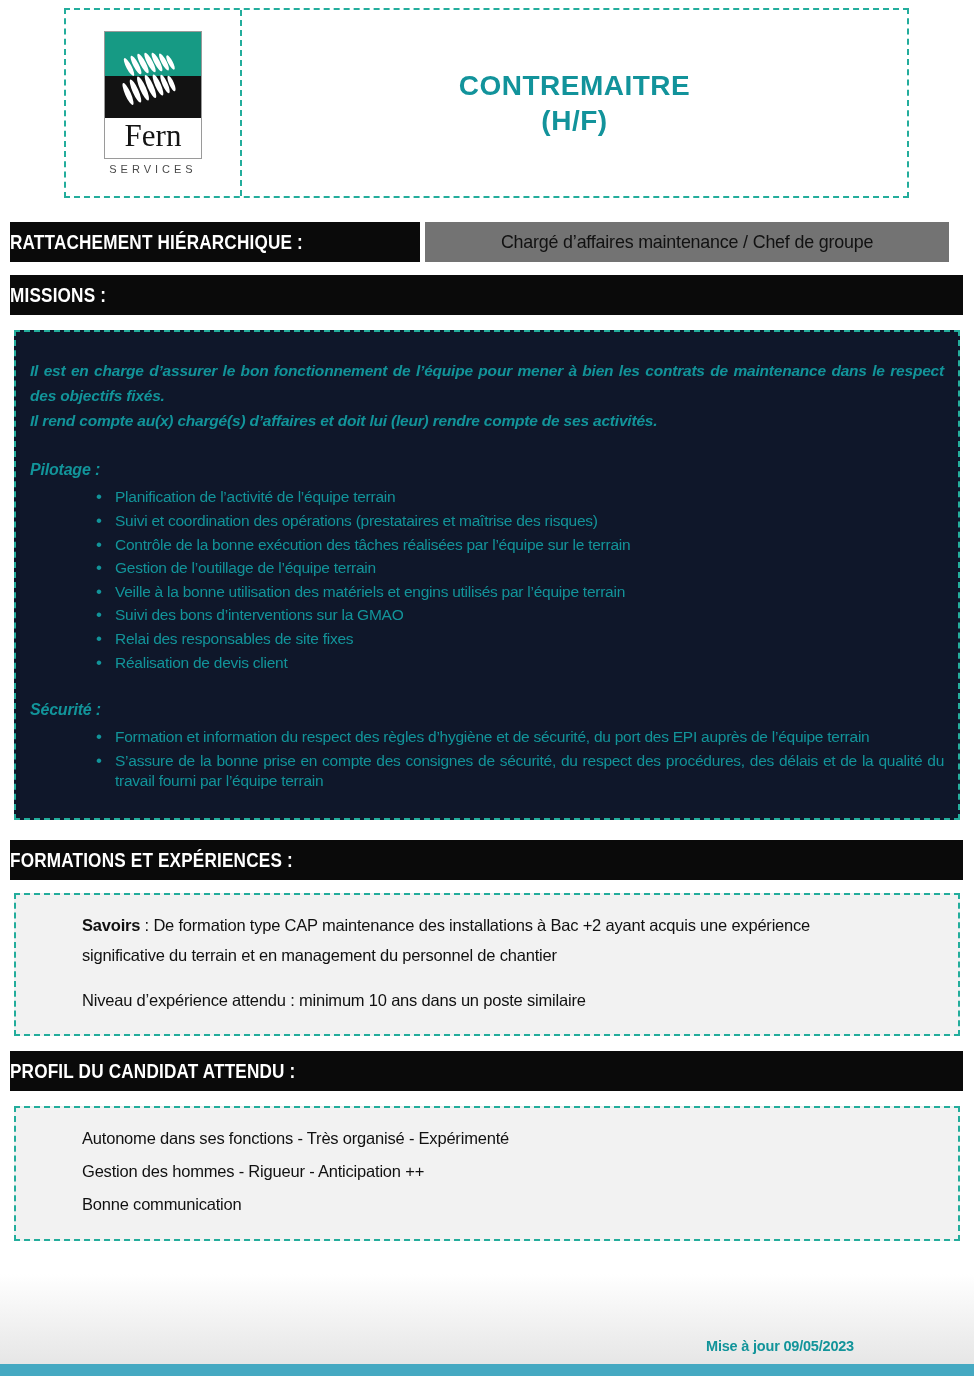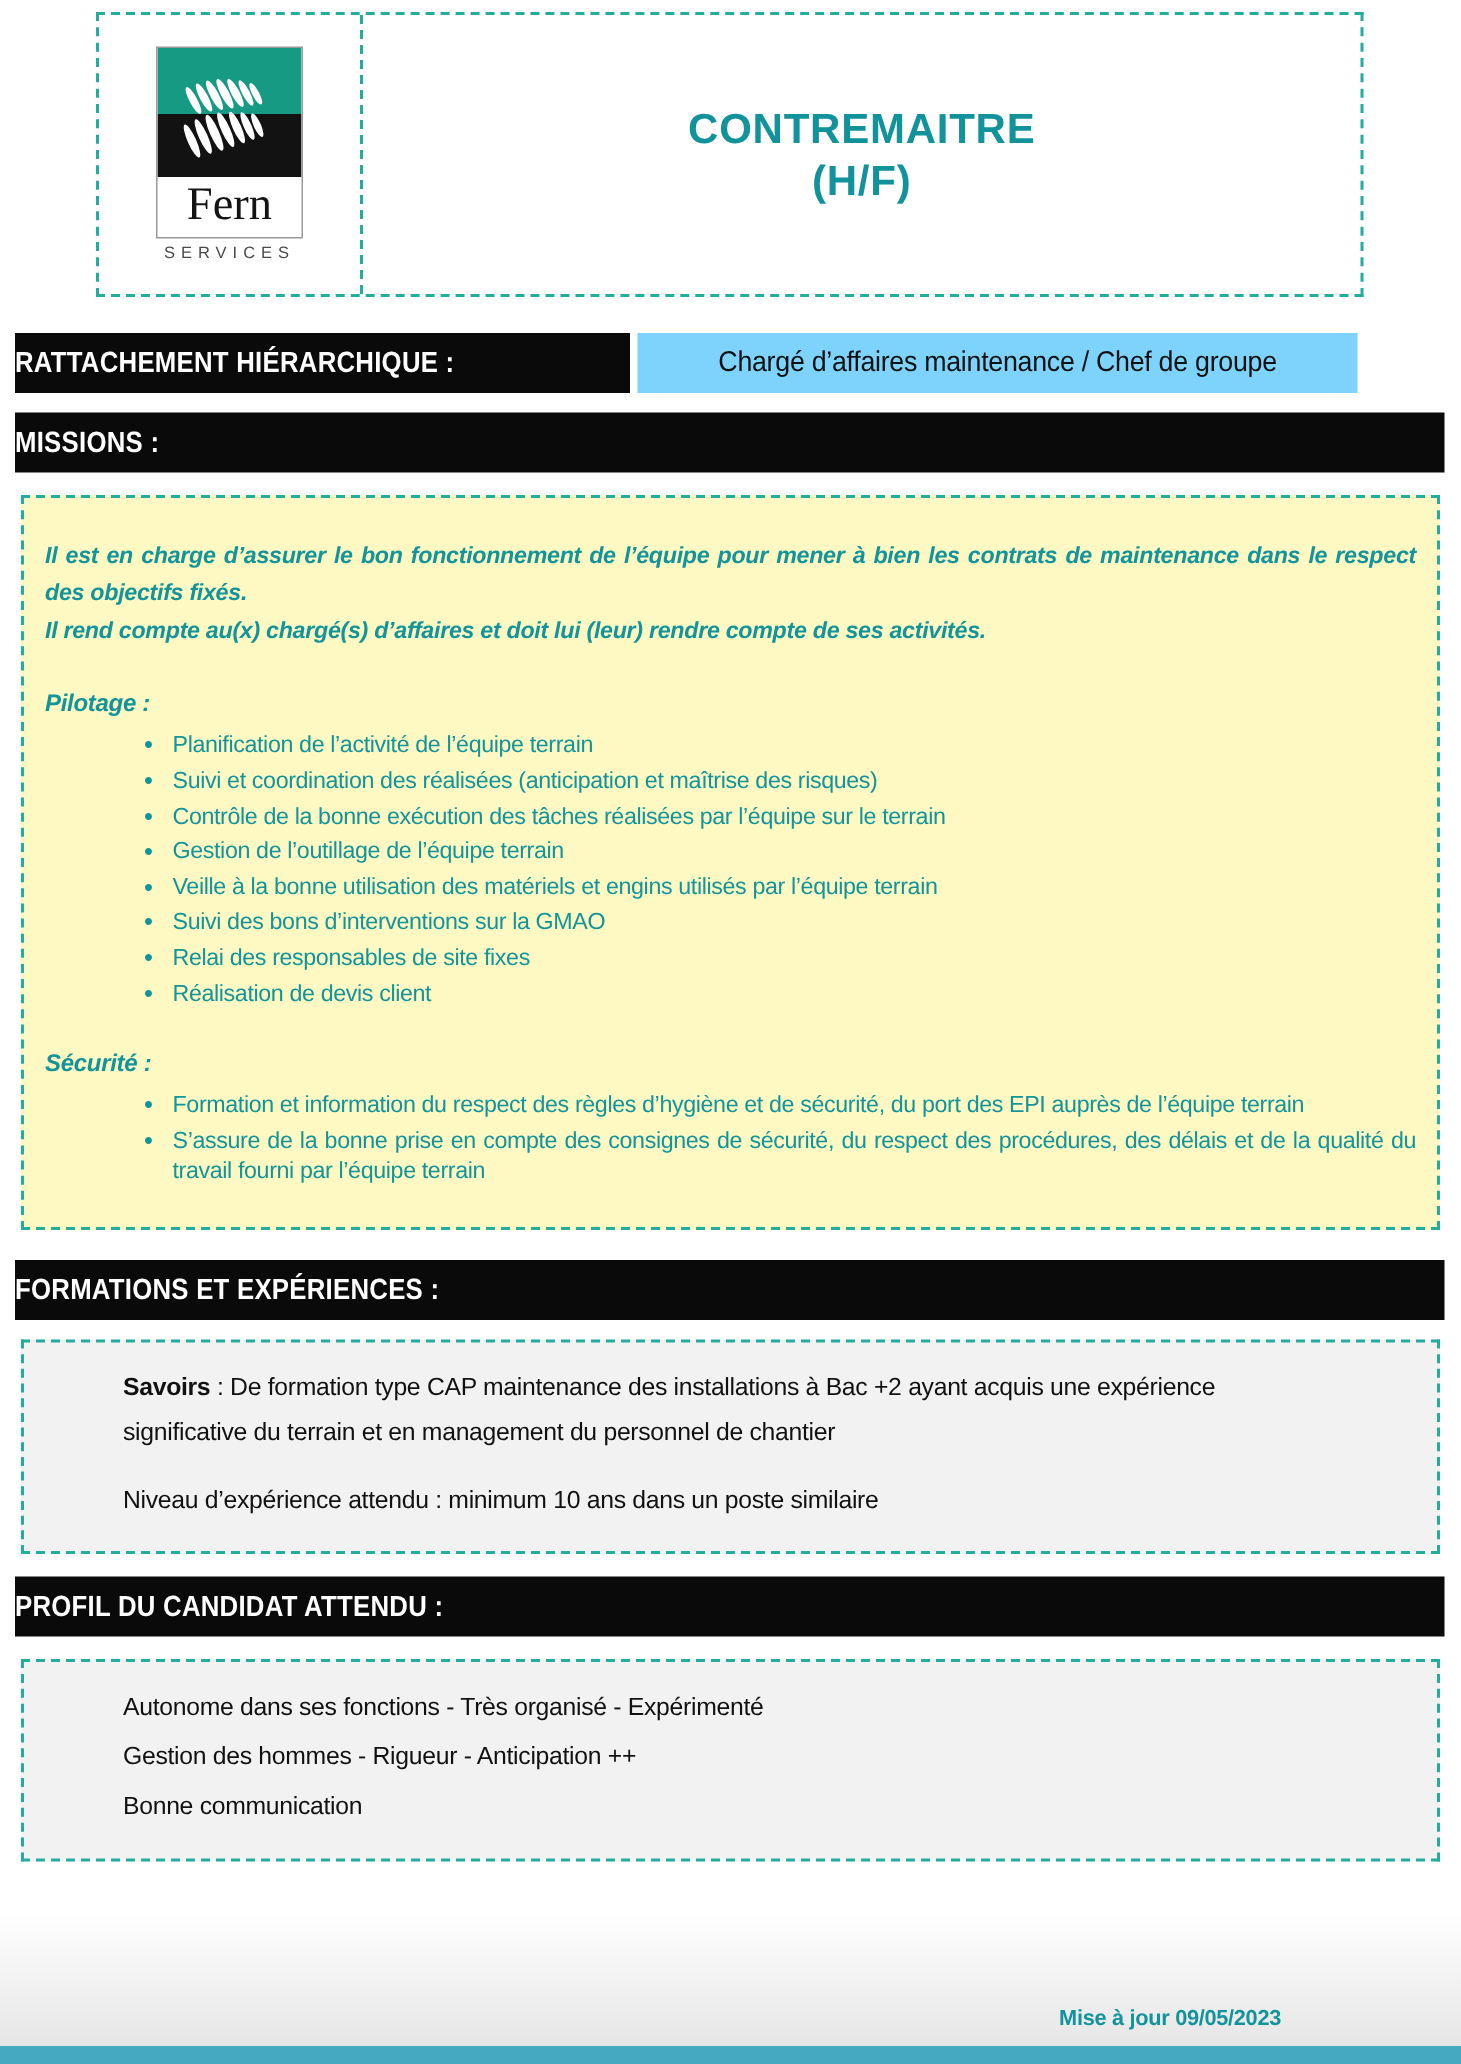--- a/index.html
+++ b/index.html
@@ -45,31 +45,31 @@
   }
   .bar-inner{
     font-weight:800;font-size:19.5px;letter-spacing:.2px;white-space:nowrap;
     transform:scaleX(.88);transform-origin:left center;
   }
   .full-bar{margin:0 11px 0 10px;}
   
   .rattachement-row{margin:24px 10px 0 10px;display:flex;height:40px;}
   .rattachement-label{width:410px;}
   .rattachement-value{
-    margin-left:5px;width:480px;background:#7dd3fc;display:flex;
+    margin-left:5px;width:524px;background:#737373;display:flex;
     align-items:center;justify-content:center;
   }
   .rattachement-value span{
     font-size:19px;color:#111111;letter-spacing:-.2px;
     transform:scaleX(.94);transform-origin:center;white-space:nowrap;
   }
   
   .missions-box{
     margin:15px 14px 0 14px;box-sizing:border-box;
-    border:2px dashed #23ad9c;background:#fef9c3;
+    border:2px dashed #23ad9c;background:#0f172a;
     padding:26px 14px 26px 14px;
   }
   .intro p{
     margin:0;font-style:italic;font-weight:700;font-size:15.5px;
     letter-spacing:-.2px;line-height:1.62;text-align:justify;color:#12949a;
   }
   .section-title{
     margin-top:28px;font-style:italic;font-weight:700;font-size:16px;
     color:#12949a;letter-spacing:-.2px;
   }
@@ -162,21 +162,21 @@
 
 <div class="missions-box">
   <div class="intro">
     <p>Il est en charge d’assurer le bon fonctionnement de l’équipe pour mener à bien les contrats de maintenance dans le respect des objectifs fixés.</p>
     <p>Il rend compte au(x) chargé(s) d’affaires et doit lui (leur) rendre compte de ses activités.</p>
   </div>
 
   <div class="section-title">Pilotage :</div>
   <ul class="bullet-list">
     <li>Planification de l’activité de l’équipe terrain</li>
-    <li>Suivi et coordination des réalisées (anticipation et maîtrise des risques)</li>
+    <li>Suivi et coordination des opérations (prestataires et maîtrise des risques)</li>
     <li>Contrôle de la bonne exécution des tâches réalisées par l’équipe sur le terrain</li>
     <li>Gestion de l’outillage de l’équipe terrain</li>
     <li>Veille à la bonne utilisation des matériels et engins utilisés par l’équipe terrain</li>
     <li>Suivi des bons d’interventions sur la GMAO</li>
     <li>Relai des responsables de site fixes</li>
     <li>Réalisation de devis client</li>
   </ul>
 
   <div class="section-title">Sécurité :</div>
   <ul class="bullet-list">

